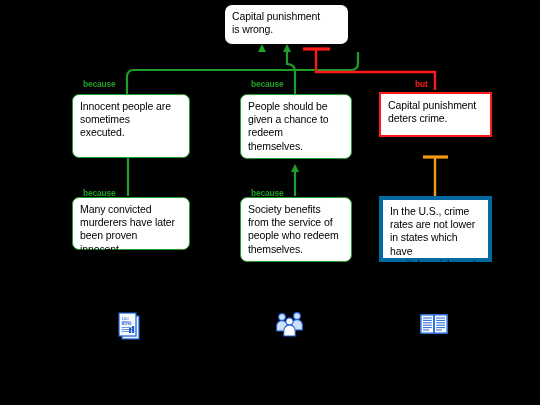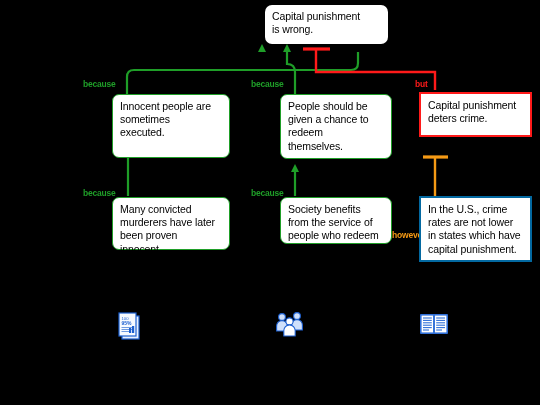--- a/index.html
+++ b/index.html
@@ -7,25 +7,25 @@
   body{width:540px;height:405px;overflow:hidden;
        font-family:"Liberation Sans","DejaVu Sans",sans-serif;}
   #canvas{position:relative;width:540px;height:405px;background:#000000;}
 
   
   #wires{position:absolute;left:0;top:0;width:540px;height:405px;}
 
   
   .node{position:absolute;background:#ffffff;color:#000000;
         font-size:10.5px;line-height:13.2px;box-sizing:border-box;
-        padding:5px 6px 4px 7px;letter-spacing:-0.1px;margin-left:40px;}
+        padding:5px 6px 4px 7px;letter-spacing:-0.1px;}
   .node.root{border-radius:7px;border:none;}
   .node.support{border:1.4px solid #1f9e28;border-radius:7px;}
   .node.objection{border:2px solid #ff1a1a;border-radius:0;}
-  .node.rebuttal{border:2px solid #0369a1;border-radius:0;}
+  .node.rebuttal{border:4px solid #0369a1;border-radius:0;}
   .node span{display:block;}
 
   
   .elabel{position:absolute;font-size:8.5px;font-weight:bold;
           letter-spacing:-0.2px;white-space:nowrap;}
   .elabel.green{color:#1f9e28;}
   .elabel.red{color:#ff1a1a;}
   .elabel.orange{color:#f59a15;margin-top:44px;}
 
   
@@ -86,21 +86,21 @@
 
   <div class="elabel green" style="left:83px;top:188px;">because</div>
   <div class="node support" style="left:72px;top:197px;width:118px;height:53px;">
     <span>Many convicted</span>
     <span>murderers have later</span>
     <span>been proven</span>
     <span>innocent.</span>
   </div>
 
   <div class="elabel green" style="left:251px;top:188px;">because</div>
-  <div class="node support" style="left:240px;top:197px;width:112px;height:47px;">
+  <div class="node support" style="left:240px;top:197px;width:112px;height:65px;">
     <span>Society benefits</span>
     <span>from the service of</span>
     <span>people who redeem</span>
     <span>themselves.</span>
   </div>
 
   <div class="elabel orange" style="left:392px;top:186px;">however</div>
   <div class="node rebuttal" style="left:379px;top:196px;width:113px;height:66px;">
     <span>In the U.S., crime</span>
     <span>rates are not lower</span>

